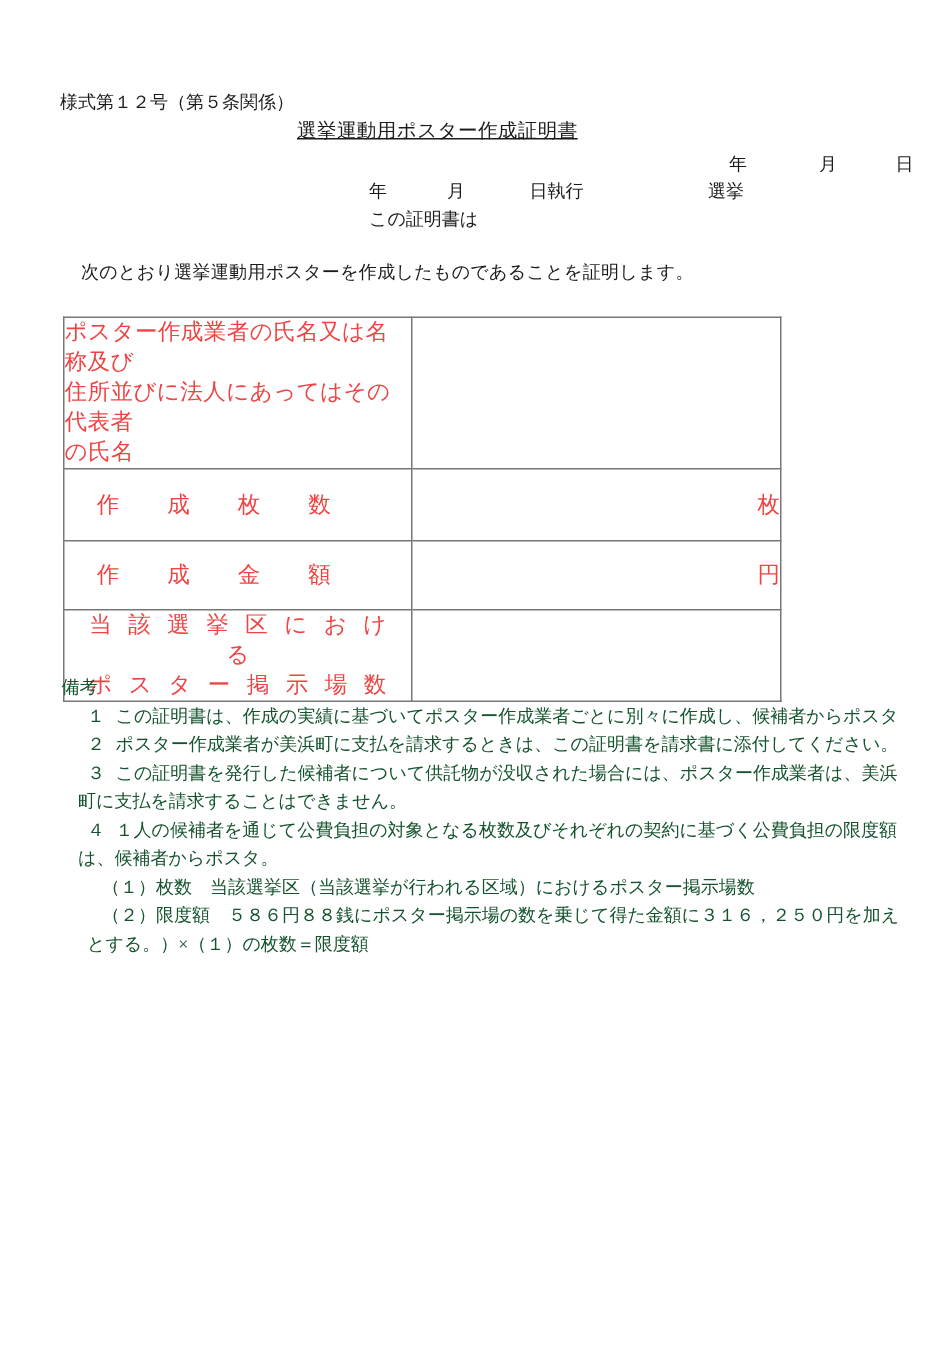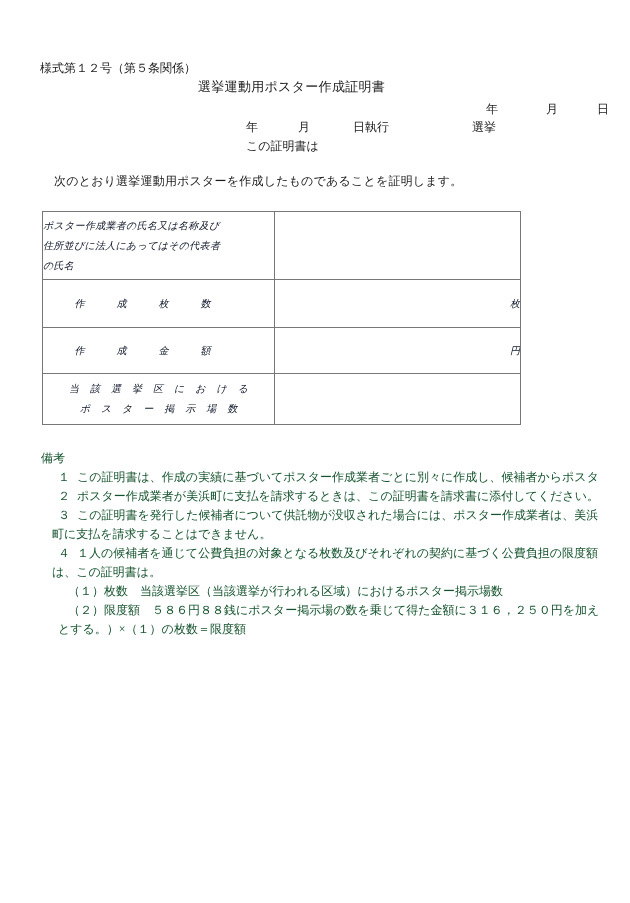--- a/index.html
+++ b/index.html
@@ -10,29 +10,29 @@
     font-family:"Liberation Serif","DejaVu Serif",serif;
     color:#1b1b1b;
     overflow:hidden;
   }
   .abs{position:absolute;white-space:pre;}
   .fs12{font-size:12px;line-height:15px;}
   .fs13{font-size:13px;line-height:16px;}
 
   
   .form-number{left:40px;top:61px;}
-  .doc-title{left:198px;top:79px;letter-spacing:0.3px;}
+  .doc-title{left:198px;top:79px;letter-spacing:0.3px;text-decoration:underline;}
   .date-line span{position:absolute;top:0;}
   .intro{left:54px;top:174px;letter-spacing:0.2px;}
 
   
   .cert-table{
     position:absolute;left:42px;top:211px;
     border-collapse:collapse;table-layout:fixed;
-    width:476px;font-size:10px;color:#0f172a;font-style:italic;
+    width:476px;font-size:15px;color:#ef4444;
   }
   .cert-table td{
     border:1px solid #777777;
     padding:0;vertical-align:middle;
     overflow:hidden;
   }
   .col-label{width:231px;}
   .col-value{width:245px;}
   .maker-cell{vertical-align:top;padding:3px 2px 0 2px;}
   .maker-cell div{line-height:20px;letter-spacing:0.3px;}
@@ -112,21 +112,21 @@
       <div class="n-first"><span class="n-num">２</span><span>ポスター作成業者が美浜町に支払を請求するときは、この証明書を請求書に添付してください。</span></div>
     </div>
 
     <div class="n-item">
       <div class="n-first"><span class="n-num">３</span><span>この証明書を発行した候補者について供託物が没収された場合には、ポスター作成業者は、美浜</span></div>
       <div>町に支払を請求することはできません。</div>
     </div>
 
     <div class="n-item">
       <div class="n-first"><span class="n-num">４</span><span>１人の候補者を通じて公費負担の対象となる枚数及びそれぞれの契約に基づく公費負担の限度額</span></div>
-      <div>は、この証明書は。</div>
+      <div>は、候補者からポスタ。</div>
 
       <div class="n-sub">
         <div class="first">（１）枚数　当該選挙区（当該選挙が行われる区域）におけるポスター掲示場数</div>
       </div>
       <div class="n-sub">
         <div class="first">（２）限度額　５８６円８８銭にポスター掲示場の数を乗じて得た金額に３１６，２５０円を加え</div>
         <div>とする。）×（１）の枚数＝限度額</div>
       </div>
     </div>
   </div>

